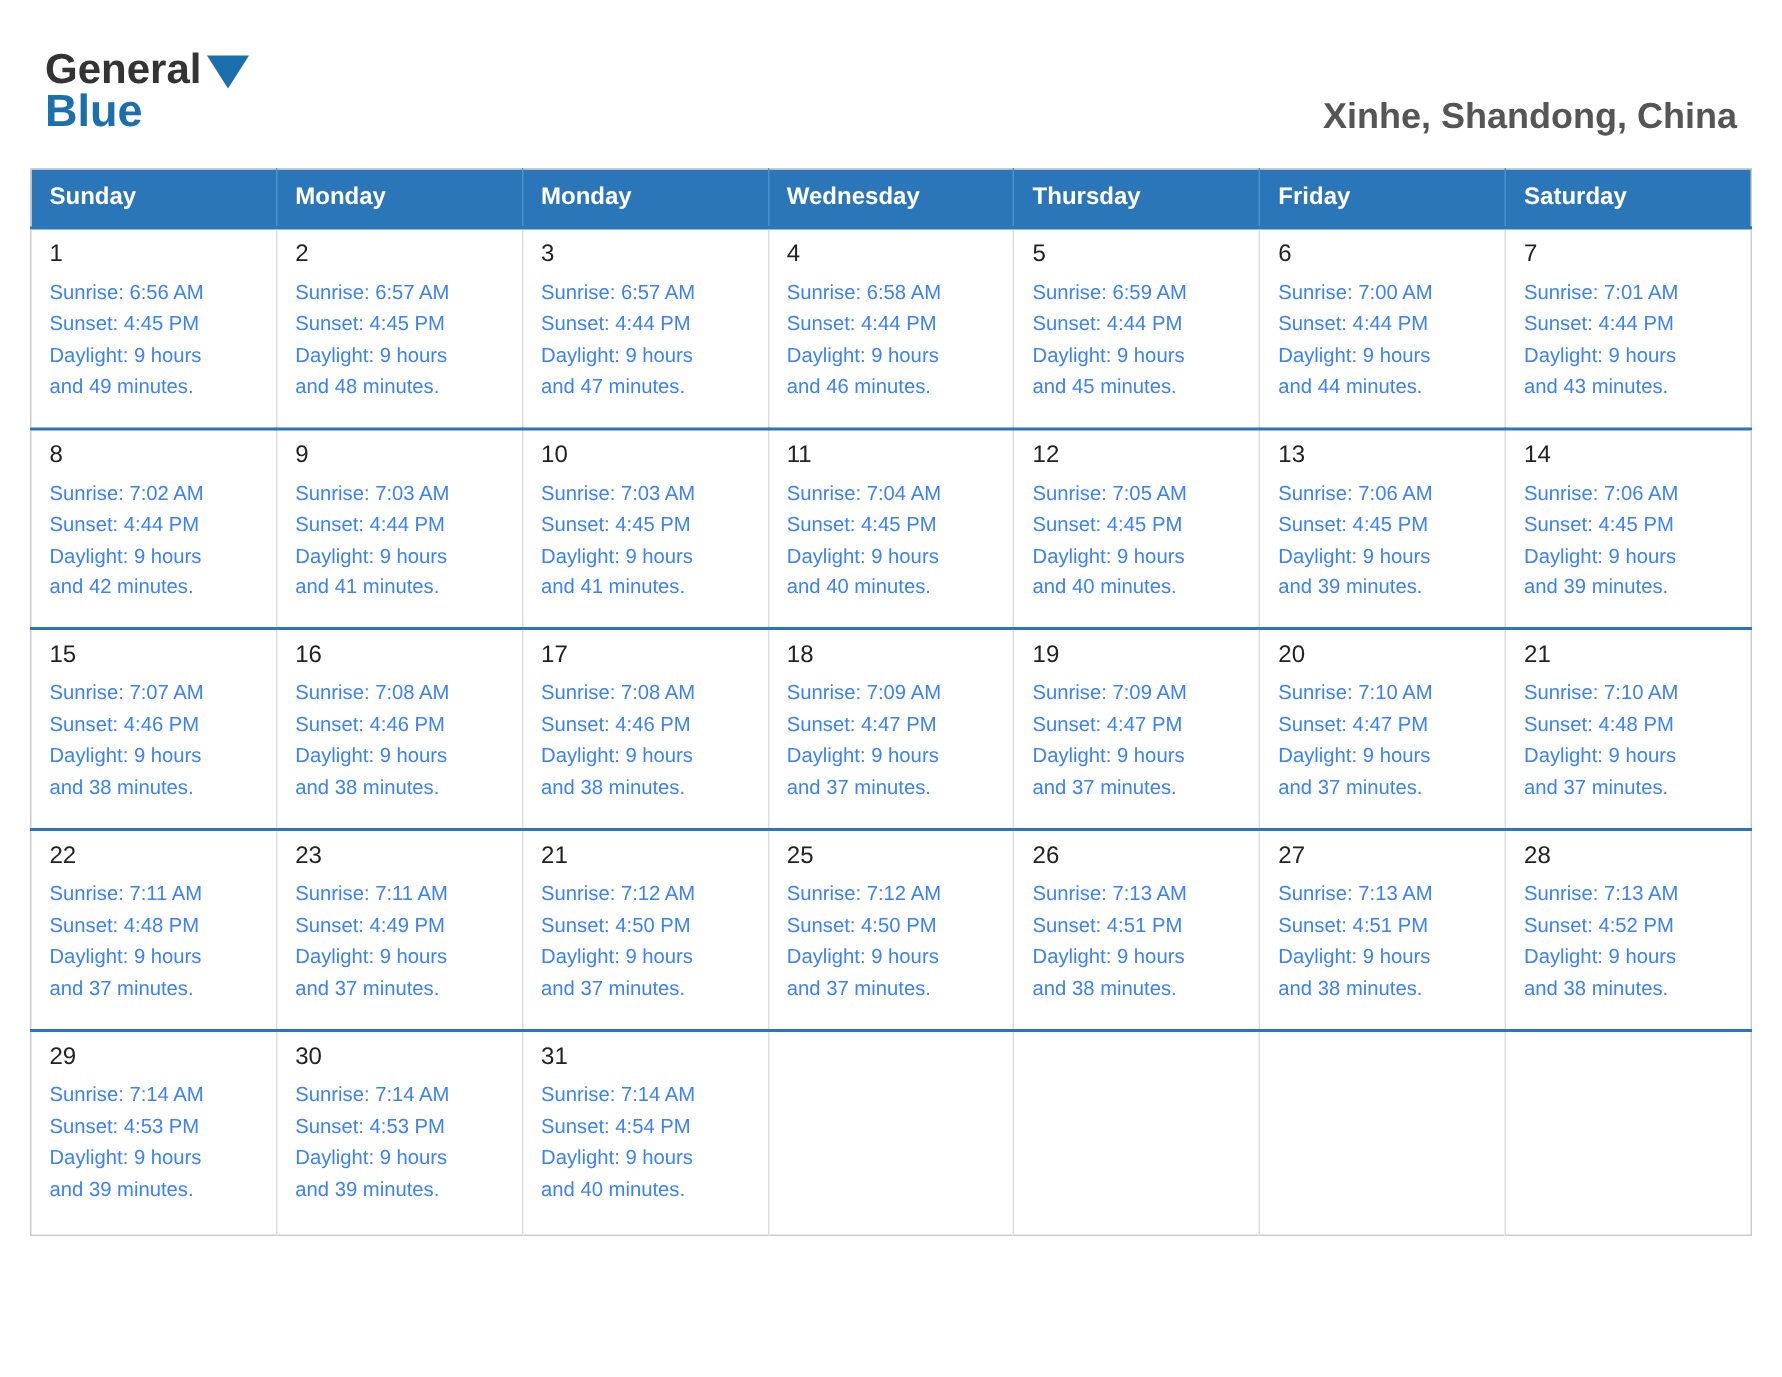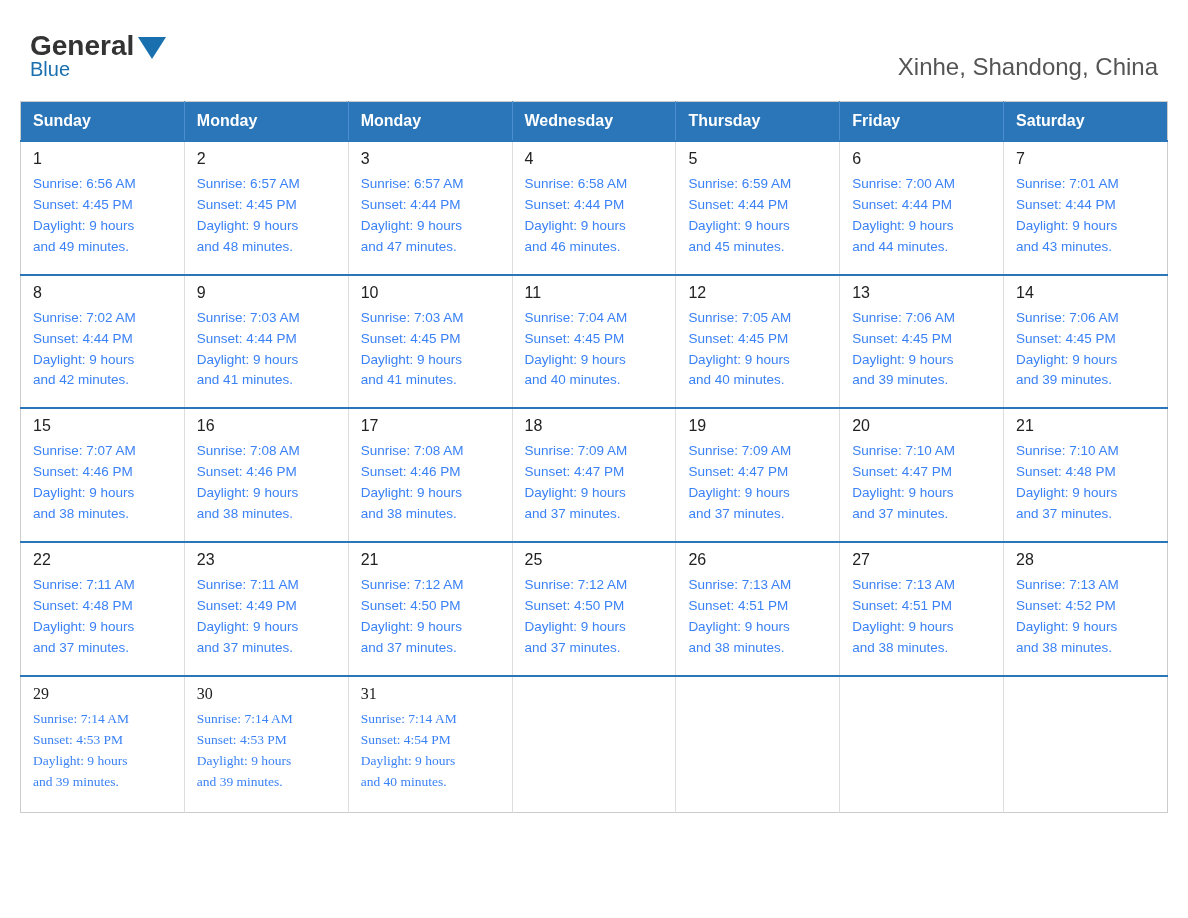--- a/index.html
+++ b/index.html
@@ -40,41 +40,41 @@
       width: 0;
       height: 0;
       border-left: 14px solid transparent;
       border-right: 14px solid transparent;
       border-top: 22px solid #1a6faf;
       margin-left: 4px;
       margin-top: 4px;
     }
 
     .logo-blue {
-      font-size: 20px;
-      font-weight: normal;
+      font-size: 30px;
+      font-weight: bold;
       color: #1a6faf;
       margin-top: -4px;
     }
 
     .title-section {
       text-align: right;
     }
 
     .main-title {
       font-size: 52px;
       font-weight: normal;
       color: #222222;
       line-height: 1.1;
     }
 
     .subtitle {
       font-size: 24px;
       color: #555555;
-      font-weight: normal;
+      font-weight: bold;
       margin-top: 22px;
     }
 
     .calendar {
       width: 100%;
       border-collapse: collapse;
       border: 1px solid #cccccc;
     }
 
     .calendar thead tr {
@@ -126,21 +126,20 @@
       line-height: 1.55;
       color: #3b82f6;
     }
 
     .empty-cell {
       background: #ffffff;
     }
 
     .calendar tbody tr:last-child td {
       padding-bottom: 20px;
-      font-family: Liberation Serif, serif;
     }
   </style>
 </head>
 <body>
 
 <div class="header">
   <div class="logo">
     <div class="logo-text">
       <span class="logo-general">General</span>
       <div class="logo-triangle"></div>

